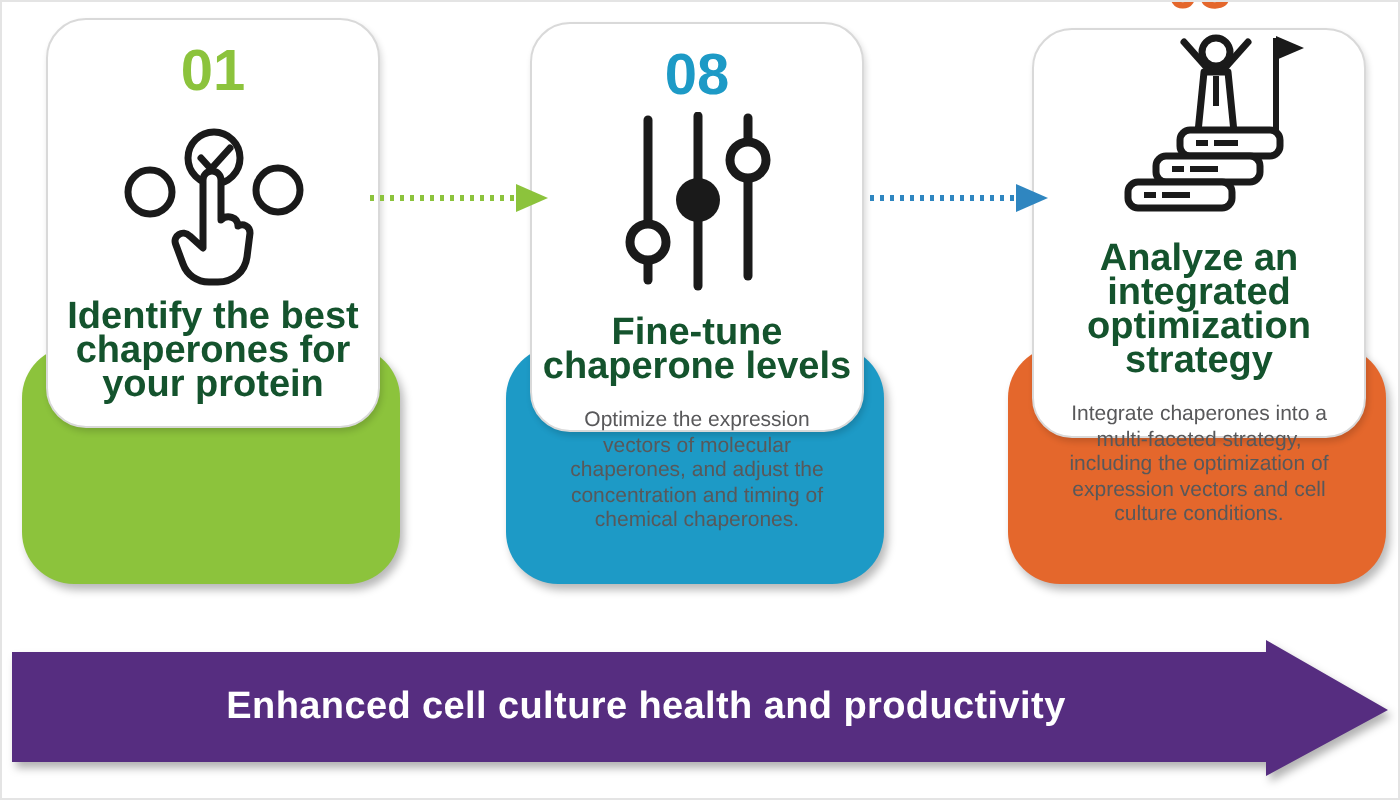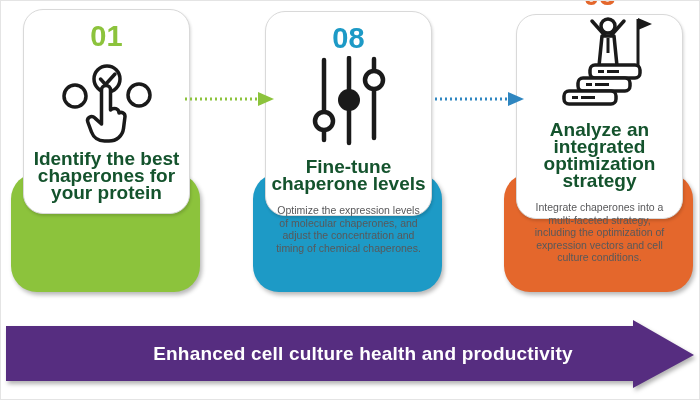--- a/index.html
+++ b/index.html
@@ -44,21 +44,21 @@
   .connector{position:absolute;top:90px;width:92px;height:16px;color:var(--accent,#999);}
   .connector-1{left:183px;}
   .connector-2{left:433px;}
   .banner-arrow{
     position:absolute;left:0;top:314px;width:700px;height:86px;
     color:var(--accent,#562d80);
     filter:drop-shadow(2px 3px 2px rgba(0,0,0,.3));
   }
   .banner-text{
     position:absolute;left:0;top:342px;width:644px;text-align:center;
-    color:#ffffff;font-weight:bold;font-size:19px;letter-spacing:.2px;padding-left:40px;
+    color:#ffffff;font-weight:bold;font-size:19px;letter-spacing:.2px;
   }
 </style>
 </head>
 <body>
 
 <div class="canvas">
 
   <div class="step step-1" style="--accent: #8cc33c;">
     <div class="step-back"></div>
     <div class="step-card">
@@ -91,21 +91,21 @@
           <line x1="65" y1="3" x2="65" y2="82" stroke="#1a1a1a" stroke-width="4.5" stroke-linecap="round"></line>
           <circle cx="15" cy="65" r="9" fill="#ffffff" stroke="#1a1a1a" stroke-width="4.5"></circle>
           <circle cx="40" cy="44" r="11" fill="#1a1a1a"></circle>
           <circle cx="65" cy="24" r="9" fill="#ffffff" stroke="#1a1a1a" stroke-width="4.5"></circle>
         </svg>
       </div>
       <div class="step-title">
         <div>Fine-tune</div>
         <div>chaperone levels</div>
       </div>
-      <div class="step-desc">Optimize the expression levels of molecular chaperones, and adjust the concentration and timing of chemical chaperones.</div>
+      <div class="step-desc">Optimize the expression vectors of molecular chaperones, and adjust the concentration and timing of chemical chaperones.</div>
     </div>
   </div>
 
   <div class="step step-3" style="--accent: #e4672c;">
     <div class="step-back"></div>
     <div class="step-card">
       <div class="step-number">03</div>
       <div class="icon-wrap">
         <svg width="112" height="96" viewBox="0 0 112 96" aria-hidden="true">
           <line x1="94" y1="6" x2="94" y2="55" stroke="#1a1a1a" stroke-width="3"></line>

